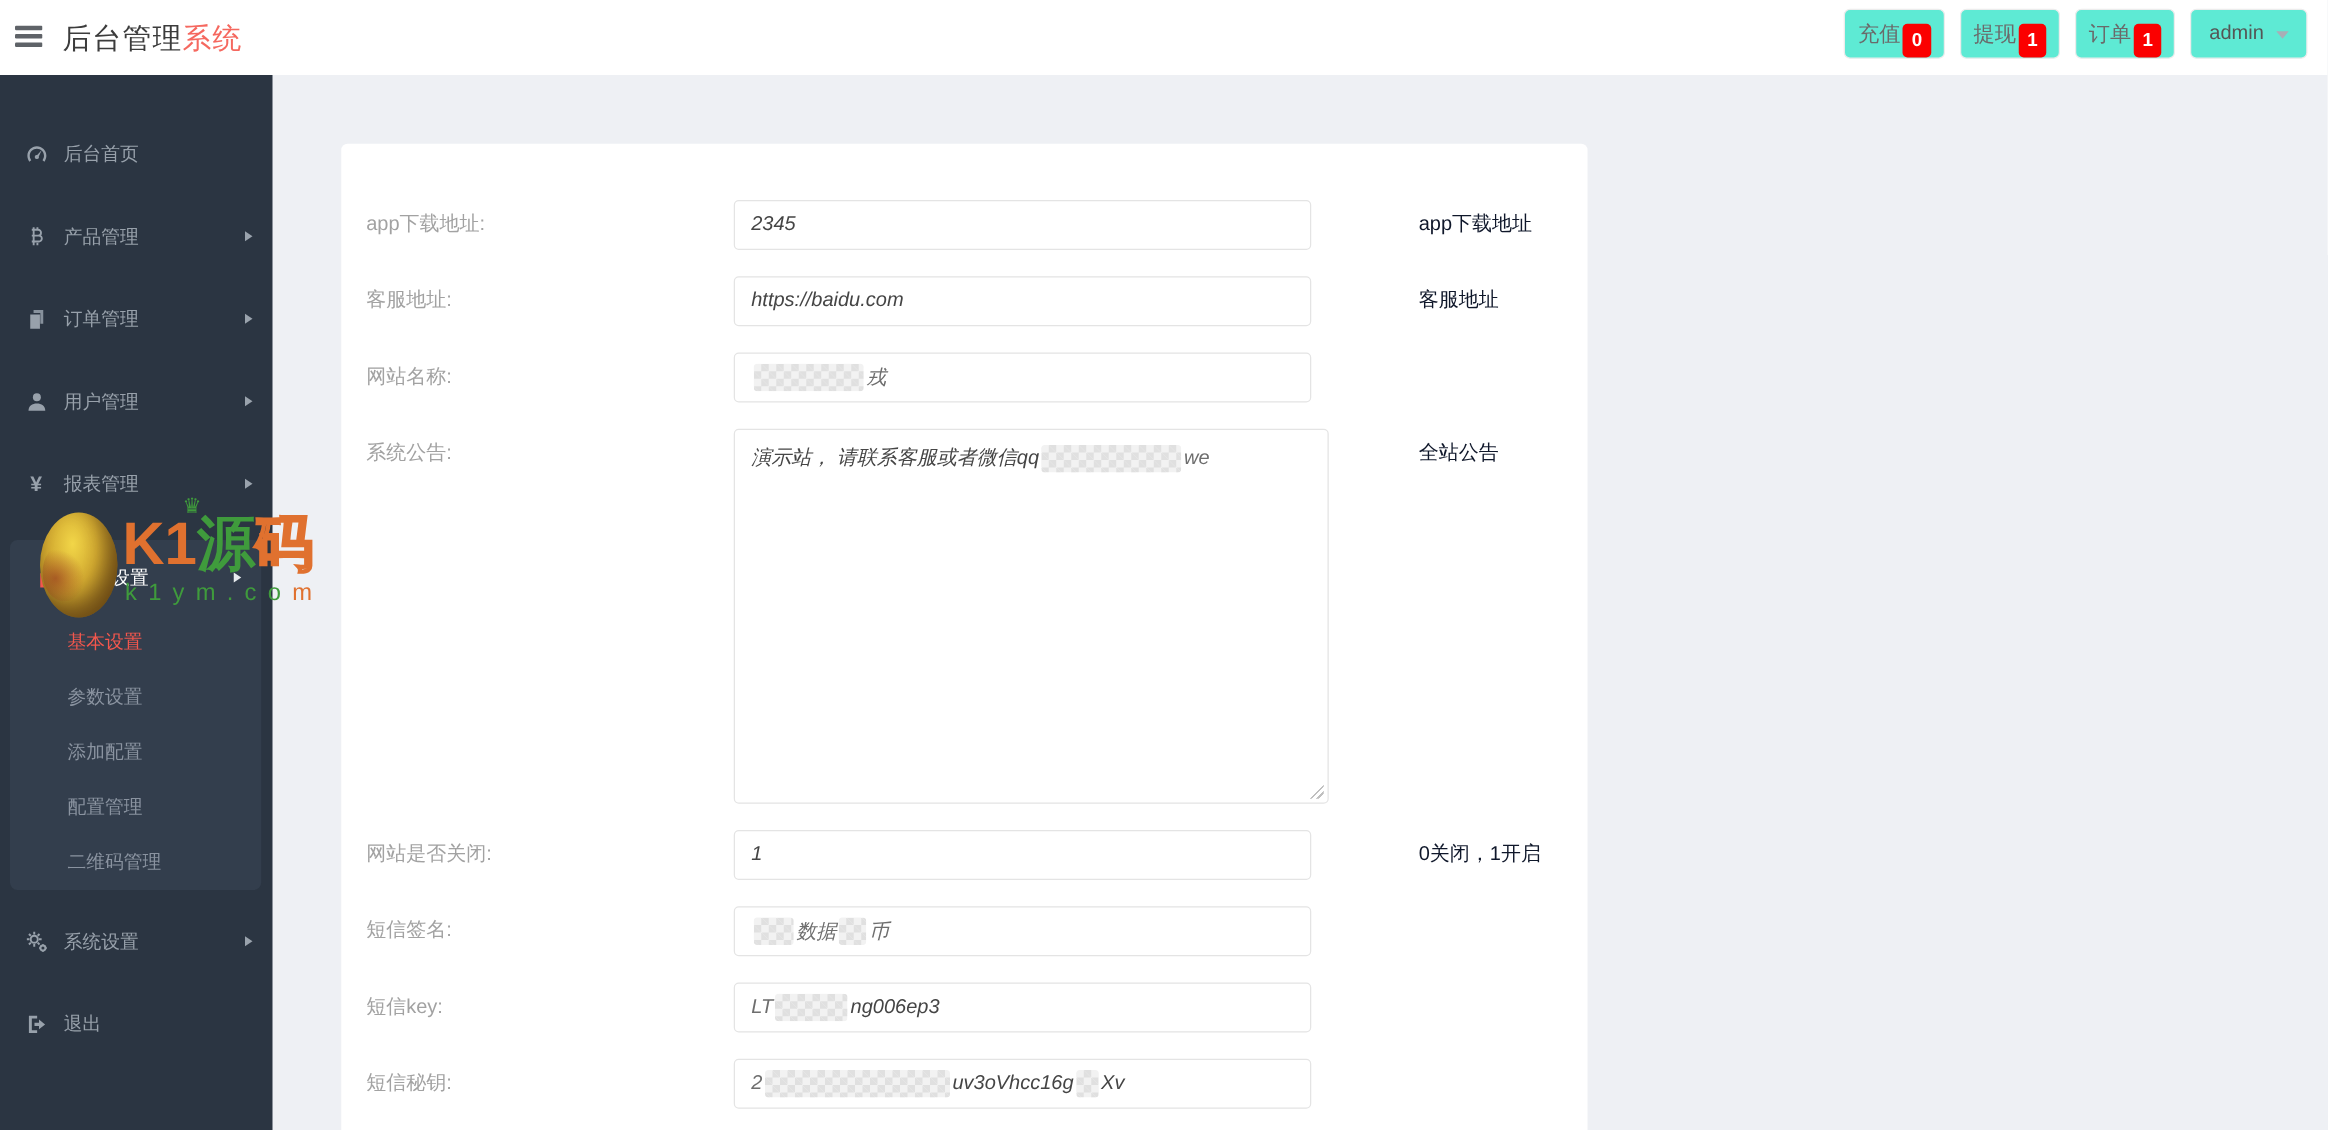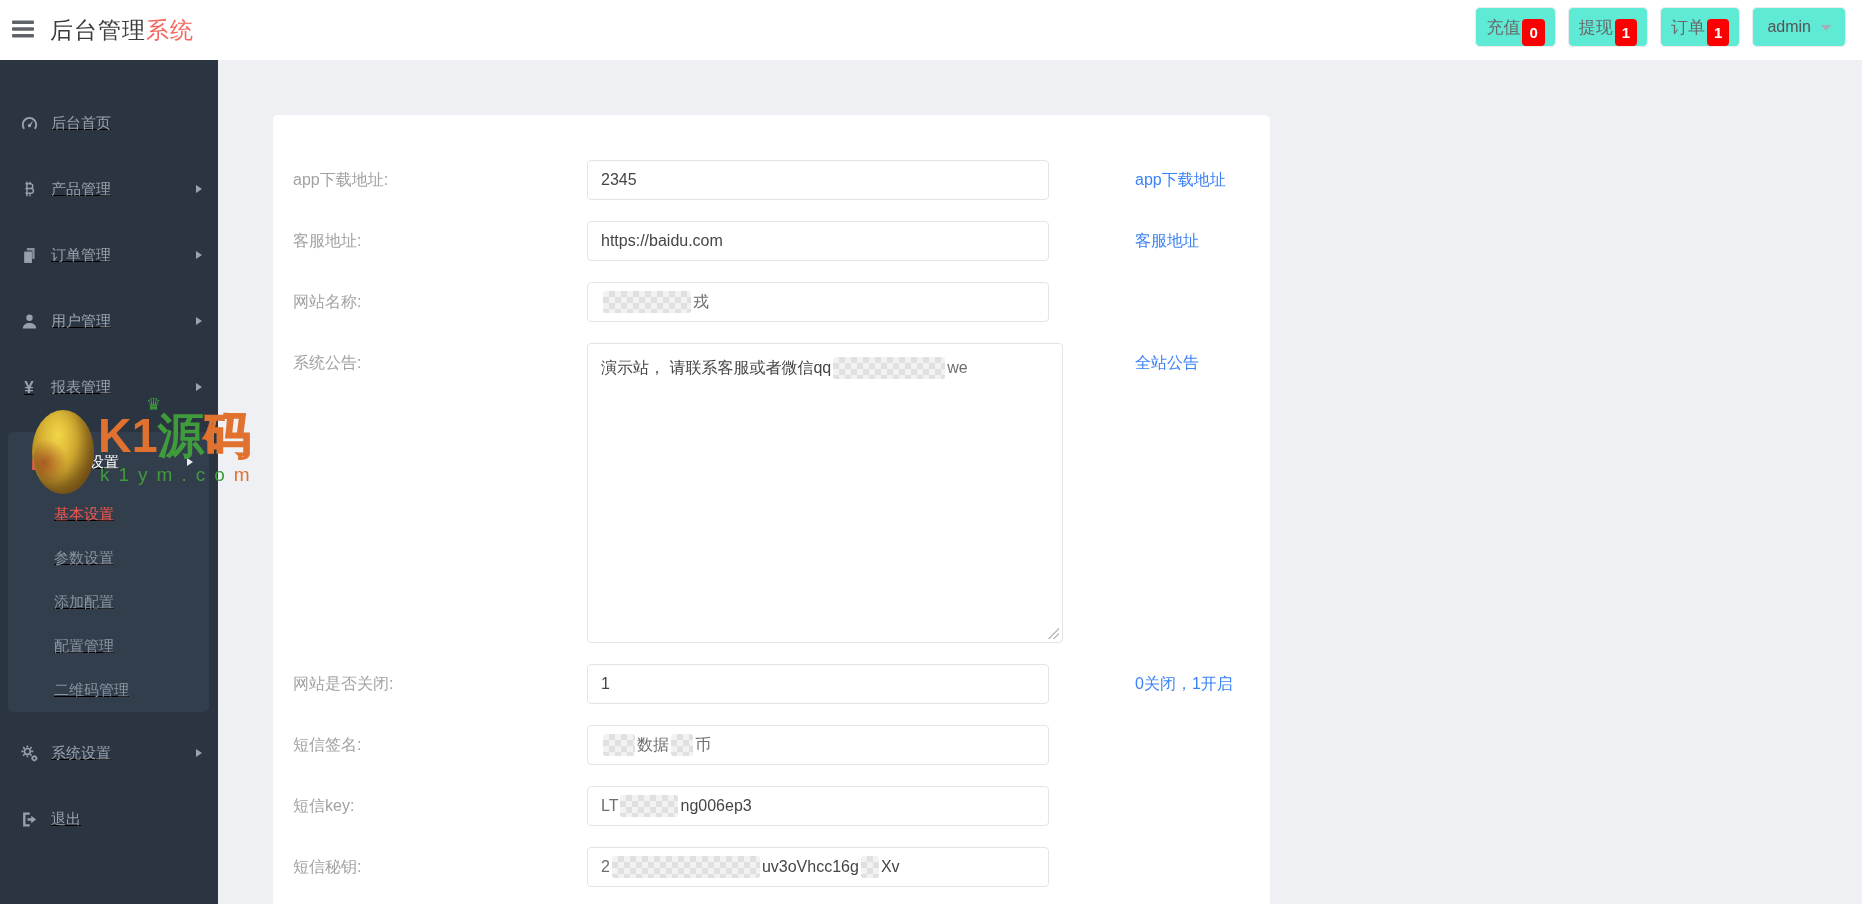--- a/index.html
+++ b/index.html
@@ -15,44 +15,44 @@
   .app-title{position:absolute;left:50px;top:15px;font-size:23px;color:#3c3c3c;letter-spacing:1px;white-space:nowrap;text-align:right;}
   .app-title .accent{color:#f5685f;}
   .header-right{position:absolute;right:16px;top:7px;display:flex;gap:12px;align-items:flex-start;}
   .hbox{height:38px;border:1px solid #ececec;border-radius:5px;background:#5eead4;display:flex;align-items:center;
         padding:0 10px;font-size:17px;color:#6a6a6a;cursor:pointer;}
   .hbox .cnt{position:relative;top:5px;margin-left:2px;background:#fb0000;color:#fff;font-weight:bold;
         font-size:15px;line-height:1;padding:6px 7px;border-radius:4px;}
   .hbox.user{padding:0 14px;font-size:16px;color:#555;}
   .caret-down{width:0;height:0;border:5px solid transparent;border-top:6px solid #a9aeb6;margin-left:10px;position:relative;top:3px;}
   
-  .sidebar{position:absolute;left:0;top:60px;width:218px;bottom:0;background:#2b3542;z-index:2;padding-top:30px;box-sizing:border-box;text-decoration:underline;}
+  .sidebar{position:absolute;left:0;top:60px;width:218px;bottom:0;background:#2b3542;z-index:2;padding-top:30px;box-sizing:border-box;}
   .sb-item{height:66px;display:flex;align-items:center;padding:0 18px;color:#98a1ab;font-size:15px;cursor:pointer;position:relative;}
   .sb-item .ic{width:22px;height:18px;margin-right:11px;display:flex;align-items:center;justify-content:center;flex:none;}
   .sb-item .arrow{position:absolute;right:16px;width:0;height:0;border:4px solid transparent;border-left:6px solid #9aa3ad;border-right:none;}
   .sb-group{margin:12px 9px 8px 8px;background:#333e4d;border-radius:6px;}
   .sb-group .sb-item{height:60px;color:#ffffff;}
   .sb-group .sb-item .ic{color:#f4574d;}
   .sb-group .sb-item .arrow{border-left-color:#e8ecef;}
   .sb-sub{height:44px;line-height:44px;padding-left:46px;color:#8a93a0;font-size:15px;cursor:pointer;}
   .sb-sub.active{color:#f4574d;}
   .yen{font-size:17px;font-weight:bold;line-height:1;}
   
   .main{position:absolute;left:218px;top:60px;right:0;bottom:0;overflow:hidden;background:#eef0f4;}
   .card{position:absolute;left:55px;top:55px;width:997px;height:1100px;background:#ffffff;border-radius:5px;
         box-sizing:border-box;padding:45px 20px 0 20px;z-index:1;}
   .frow{display:flex;align-items:flex-start;margin-bottom:21px;gap:44px;}
   .flabel{width:250px;flex:none;line-height:40px;font-size:16px;color:#a2a2a2;box-sizing:border-box;}
   .fctlwrap{width:476px;flex:none;}
-  .fctl{border:1px solid #e4e4e4;border-radius:4px;background:#fff;font-size:16px;color:#454545;box-sizing:border-box;cursor:text;}
+  .fctl{border:1px solid #e4e4e4;border-radius:4px;background:#fff;font-size:16px;color:#454545;box-sizing:border-box;cursor:text;font-style:italic;}
   .fctl.input{width:462px;height:40px;display:flex;align-items:center;padding:0 13px;white-space:nowrap;overflow:hidden;}
   .fctl.textarea{width:476px;height:300px;display:block;padding:11px 13px;position:relative;line-height:24px;}
   .fctl.textarea::after{content:"";position:absolute;right:3px;bottom:3px;width:12px;height:12px;
         background:linear-gradient(135deg,transparent 0 52%,#bfbfbf 52% 60%,transparent 60% 74%,#bfbfbf 74% 82%,transparent 82%);}
-  .fhelp{margin-left:28px;line-height:40px;font-size:16px;color:#3b82f6;white-space:nowrap;}
+  .fhelp{margin-left:28px;line-height:40px;font-size:16px;color:#0f172a;white-space:nowrap;}
   .seg{display:inline;vertical-align:middle;}
   .seg.dim{color:#6e6e6e;}
   .mosaic{display:inline-block;height:22px;vertical-align:middle;border-radius:3px;margin:0 2px;
         background-image:linear-gradient(45deg,#e0e0e0 25%,transparent 25% 75%,#e0e0e0 75%),
                          linear-gradient(45deg,#e0e0e0 25%,#f2f2f2 25% 75%,#e0e0e0 75%);
         background-position:0 0,6px 6px;background-size:12px 12px;}
   
   .watermark{position:absolute;left:0;top:0;width:300px;height:200px;z-index:40;pointer-events:none;}
   .wm-sphere{position:absolute;left:32px;top:410px;width:62px;height:84px;border-radius:50%;
         background:radial-gradient(ellipse at 42% 30%,#f2d648 0%,#d3ab31 38%,#96701d 78%,#6a5018 100%);

